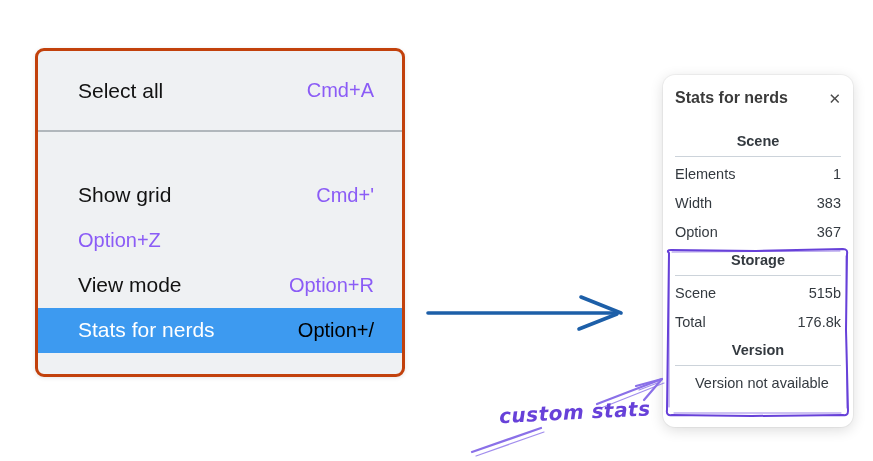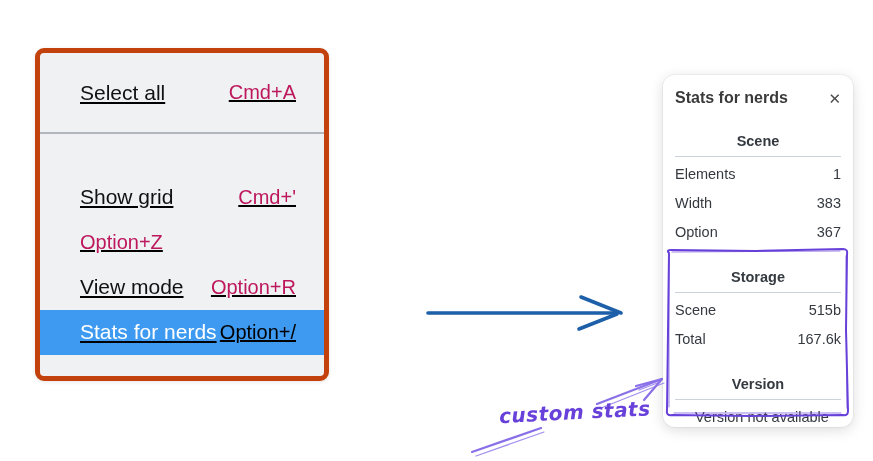--- a/index.html
+++ b/index.html
@@ -3,48 +3,48 @@
 <meta charset="utf-8">
 <style>
   html,body { margin:0; padding:0; background:#ffffff; }
   .stage {
     position:relative; width:873px; height:461px; background:#ffffff;
     font-family:"Liberation Sans", sans-serif; overflow:hidden;
   }
 
   
   .menu {
-    position:absolute; left:35px; top:48px; width:294px;
-    background:#eff1f3; border:5px solid #c2410c; border-radius:9px;
-    box-shadow:0 1px 4px rgba(0,0,0,0.10); overflow:hidden; box-sizing:border-box;text-decoration:underline;
+    position:absolute; left:35px; top:48px; width:370px;
+    background:#eff1f3; border:3px solid #c2410c; border-radius:9px;
+    box-shadow:0 1px 4px rgba(0,0,0,0.10); overflow:hidden; box-sizing:border-box;
   }
   .menu-item {
     display:flex; justify-content:space-between; align-items:center;
     padding:0 28px 0 40px; font-size:21px; color:#121212; cursor:default;
   }
-  .menu-item .mi-key { color:#be185d; font-size:20px; }
+  .menu-item .mi-key { color:#8b5cf6; font-size:20px; }
   .menu-item.first { height:79px; }
   .menu-divider { height:1.5px; background:#b1b7bc; }
   .menu-group { padding:20px 0 21px;margin-top:21px; }
   .menu-group .menu-item { height:45px; }
   .menu-item.selected { background:#3d9af0; color:#ffffff; }
   .menu-item.selected .mi-key { color:#000000; }
 
   
   .panel {
     position:absolute; left:663px; top:75px; width:190px; height:352px;
     background:#ffffff; border-radius:12px; box-sizing:border-box;
     padding:12px 12px; color:#343a40;
     box-shadow:0 3px 14px rgba(0,0,0,0.14), 0 0 0 1px rgba(0,0,0,0.04);
   }
   .panel-header { display:flex; justify-content:space-between; align-items:center; height:22px; }
   .panel-title { font-weight:bold; font-size:16px; color:#3a3a3a; }
   .panel-close { font-size:15px; color:#4c4c4c; cursor:pointer; line-height:15px; }
   .sec-head { text-align:center; font-weight:bold; font-size:14.5px; color:#343a40; margin-top:22px; line-height:20px; }
-  .section + .section .sec-head, .section ~ .section .sec-head { margin-top:20px; }
+  .section + .section .sec-head, .section ~ .section .sec-head { margin-top:3px; }
   .sec-rule { border:none; border-top:1px solid #ccd3da; margin:5px 0 3px; }
   .sec-row { display:flex; justify-content:space-between; font-size:14.5px; line-height:29px; }
   .sec-note { font-size:14.5px; line-height:28px; margin-top:2px; white-space:nowrap;margin-left:20px; }
 
   
   .svg-abs { position:absolute; pointer-events:none; }
   .annotation-label {
     position:absolute; left:499px; top:400px; width:160px;
     font-family:"DejaVu Sans", sans-serif; font-style:italic; font-weight:600;
     font-size:20px; letter-spacing:0.5px; color:#6741d9;
@@ -114,21 +114,21 @@
 
     <div class="section">
       <div class="sec-head">Storage</div>
       <hr class="sec-rule">
       <div class="sec-row">
         <span>Scene</span>
         <span>515b</span>
       </div>
       <div class="sec-row">
         <span>Total</span>
-        <span>167.6k</span>
+        <span>176.8k</span>
       </div>
     </div>
 
     <div class="section">
       <div class="sec-head">Version</div>
       <hr class="sec-rule">
       <div class="sec-note">Version not available</div>
     </div>
   </div>
 

